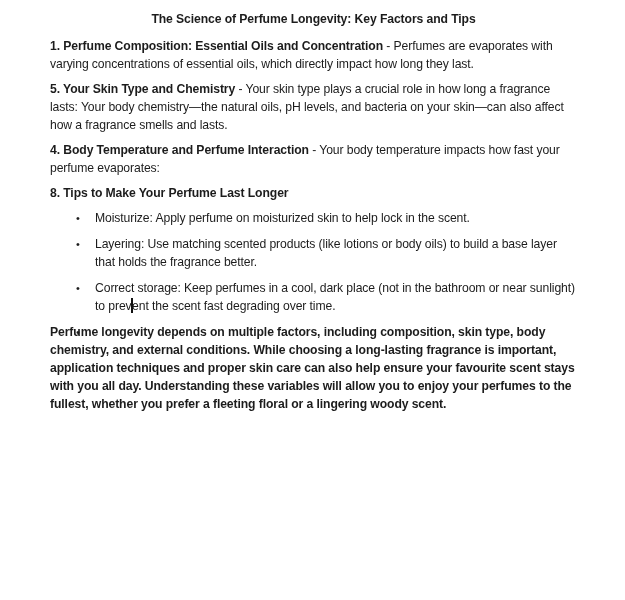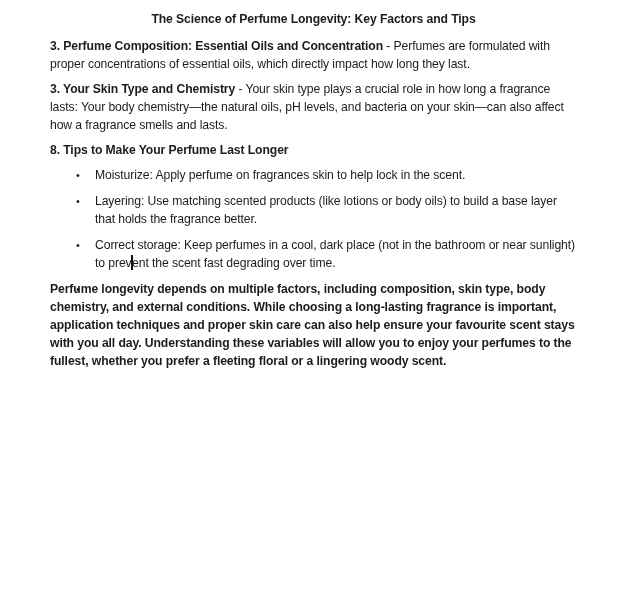--- a/index.html
+++ b/index.html
@@ -55,32 +55,33 @@
 </style>
 </head>
 <body>
 
 <div class="page">
   <div class="doc">
 
     <p class="title">The Science of Perfume Longevity: Key Factors and Tips</p>
 
 
-    <p class="para"><span class="bold">3. Perfume Composition: Essential Oils and Concentration</span><span class="regular"> - </span><span class="regular">Perfumes are formulated with proper concentrations of essential oils, which directly impact how long they last.</span></p>
+    <p class="para"><span class="bold">1. Perfume Composition: Essential Oils and Concentration</span><span class="regular"> - </span><span class="regular">Perfumes are evaporates with varying concentrations of essential oils, which directly impact how long they last.</span></p>
 
 
-    <p class="para"><span class="bold">3. Your Skin Type and Chemistry</span><span class="regular"> - </span><span class="regular">Your skin type plays a crucial role in how long a fragrance lasts: Your body chemistry—the natural oils, pH levels, and bacteria on your skin—can also affect how a fragrance smells and lasts.</span></p>
+    <p class="para"><span class="bold">5. Your Skin Type and Chemistry</span><span class="regular"> - </span><span class="regular">Your skin type plays a crucial role in how long a fragrance lasts: Your body chemistry—the natural oils, pH levels, and bacteria on your skin—can also affect how a fragrance smells and lasts.</span></p>
 
+    <p class="para"><span class="bold">4. Body Temperature and Perfume Interaction</span><span class="regular"> - </span><span class="regular">Your body temperature impacts how fast your perfume evaporates:</span></p>
 
 
 
     <p class="para"><span class="bold">8. Tips to Make Your Perfume Last Longer</span><span class="regular"></span><span class="regular"></span></p>
 
     <ul class="tips">
-      <li><span class="bullet-marker">•</span><span>Moisturize: Apply perfume on fragrances skin to help lock in the scent.</span></li>
+      <li><span class="bullet-marker">•</span><span>Moisturize: Apply perfume on moisturized skin to help lock in the scent.</span></li>
       <li><span class="bullet-marker">•</span><span>Layering: Use matching scented products (like lotions or body oils) to build a base layer that holds the fragrance better.</span></li>
       <li><span class="bullet-marker">•</span><span>Correct storage: Keep perfumes in a cool, dark place (not in the bathroom or near sunlight) to prev</span><span class="caret"></span><span>ent the scent fast degrading over time.</span></li>
       <li><span class="bullet-marker">•</span></li>
     </ul>
 
     <p class="para bold">Perfume longevity depends on multiple factors, including composition, skin type, body chemistry, and external conditions. While choosing a long-lasting fragrance is important, application techniques and proper skin care can also help ensure your favourite scent stays with you all day. Understanding these variables will allow you to enjoy your perfumes to the fullest, whether you prefer a fleeting floral or a lingering woody scent.</p>
 
   </div>
 </div>
 

